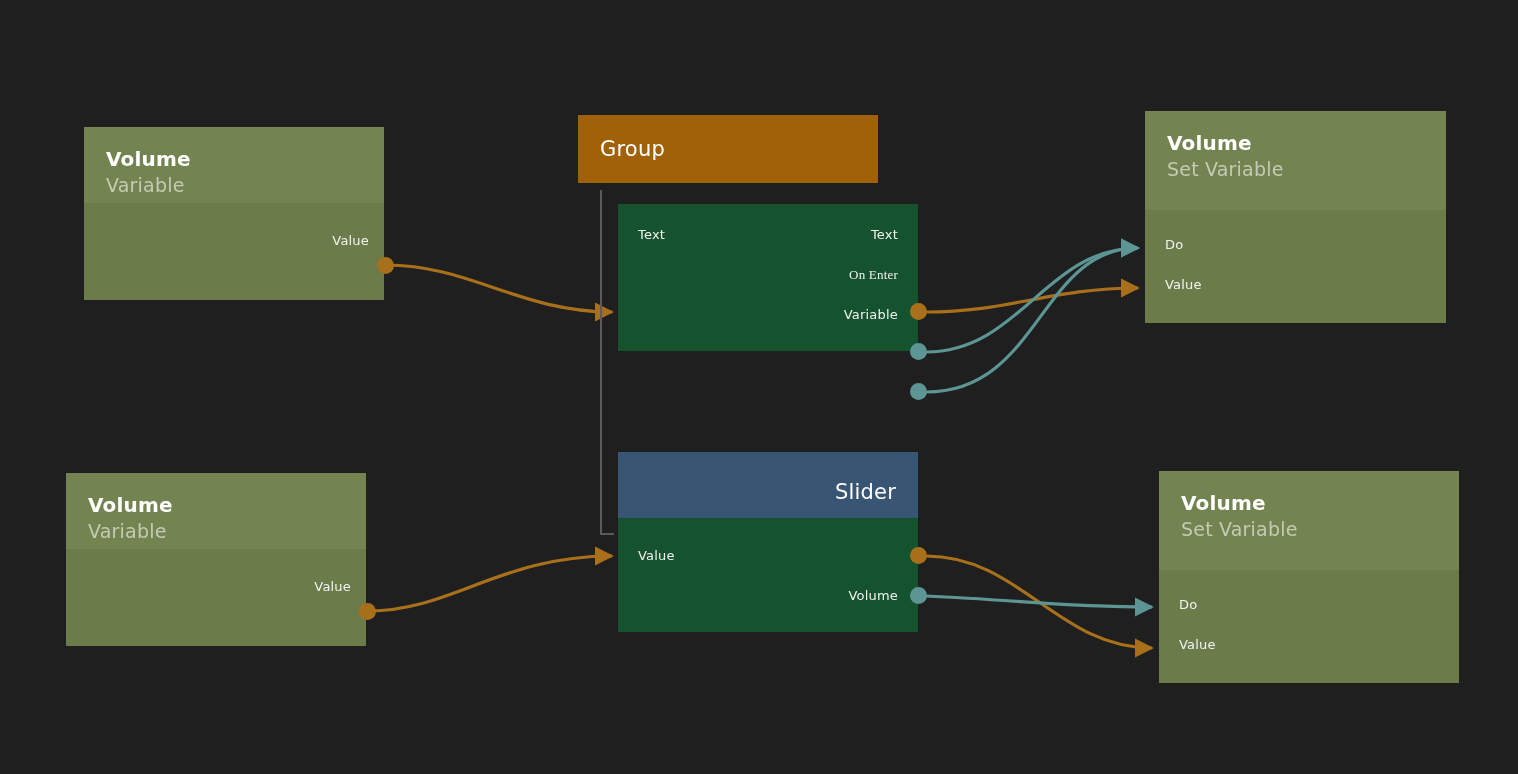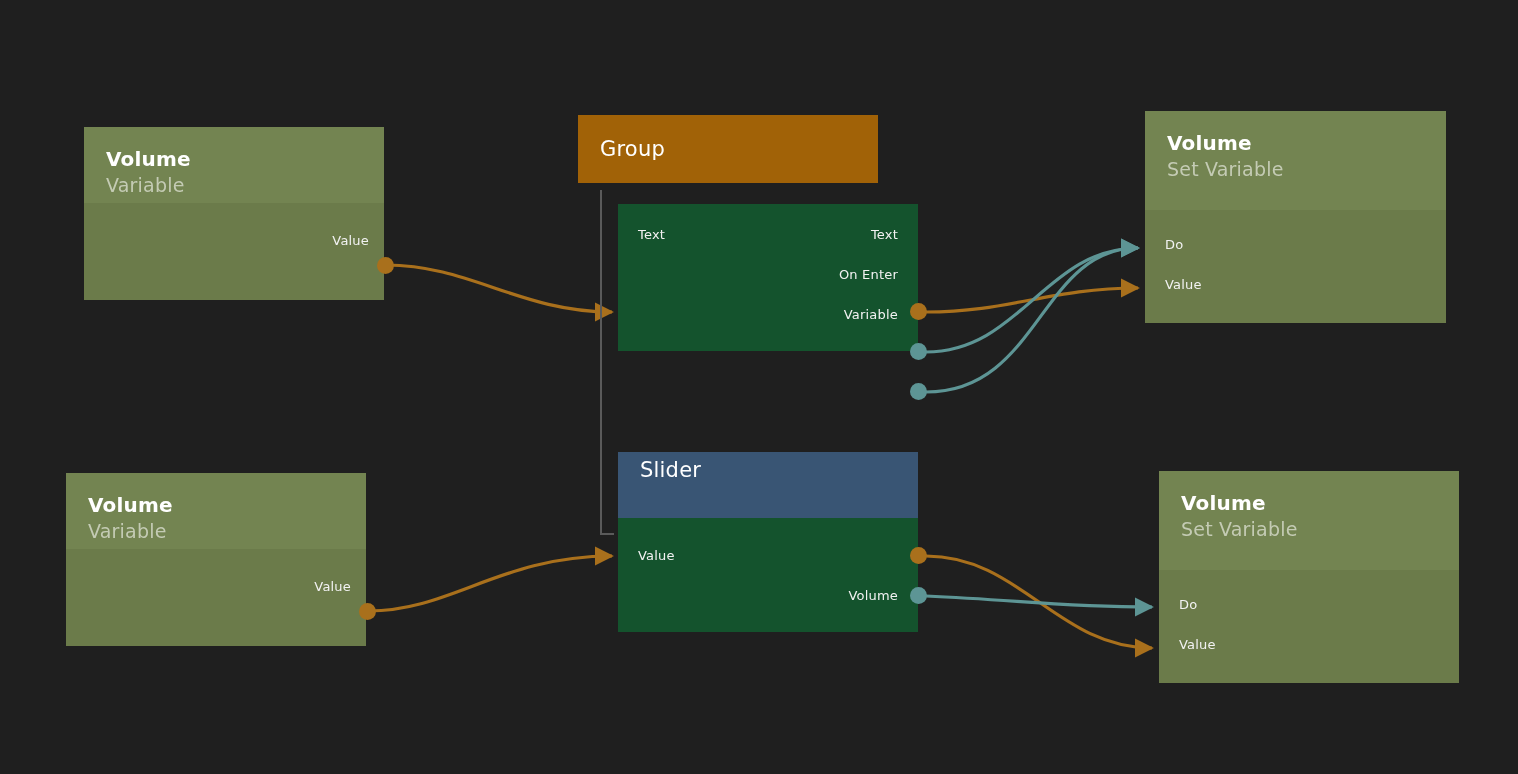--- a/index.html
+++ b/index.html
@@ -163,34 +163,34 @@
   <div class="group-line" style="left:600px; top:533px; width:14px; height:2px;"></div>
 
   <div class="node blue" style="left:618px; top:204px; width:300px; height:224px;">
     <div class="node-body" style="height:147px;">
       <div class="port-row in" style="left:20px; top:19px;">
         <span>Text</span>
       </div>
       <div class="port-row out" style="right:20px; top:19px;">
         <span>Text</span>
       </div>
-      <div class="port-row out" style="right:20px; top:59px;">
+      <div class="port-row out" style="right:20px; top:59px;font-family:Liberation Serif, serif;">
         <span>On Enter</span>
       </div>
       <div class="port-row out" style="right:20px; top:99px;">
         <span>Variable</span>
       </div>
     </div>
   </div>
   <div class="dot orange" style="left:910px; top:303px;"></div>
   <div class="dot teal" style="left:910px; top:343px;"></div>
   <div class="dot teal" style="left:910px; top:383px;"></div>
 
   <div class="node blue" style="left:618px; top:452px; width:300px; height:180px;">
-    <div class="node-header" style="height:66px; padding-top:6px;">
+    <div class="node-header" style="height:66px; padding-top:28px;text-align:right;">
       <div class="node-title">Slider</div>
     </div>
     <div class="node-body" style="height:114px;">
       <div class="port-row in" style="left:20px; top:26px;">
         <span>Value</span>
       </div>
       <div class="port-row out" style="right:20px; top:66px;">
         <span>Volume</span>
       </div>
     </div>

